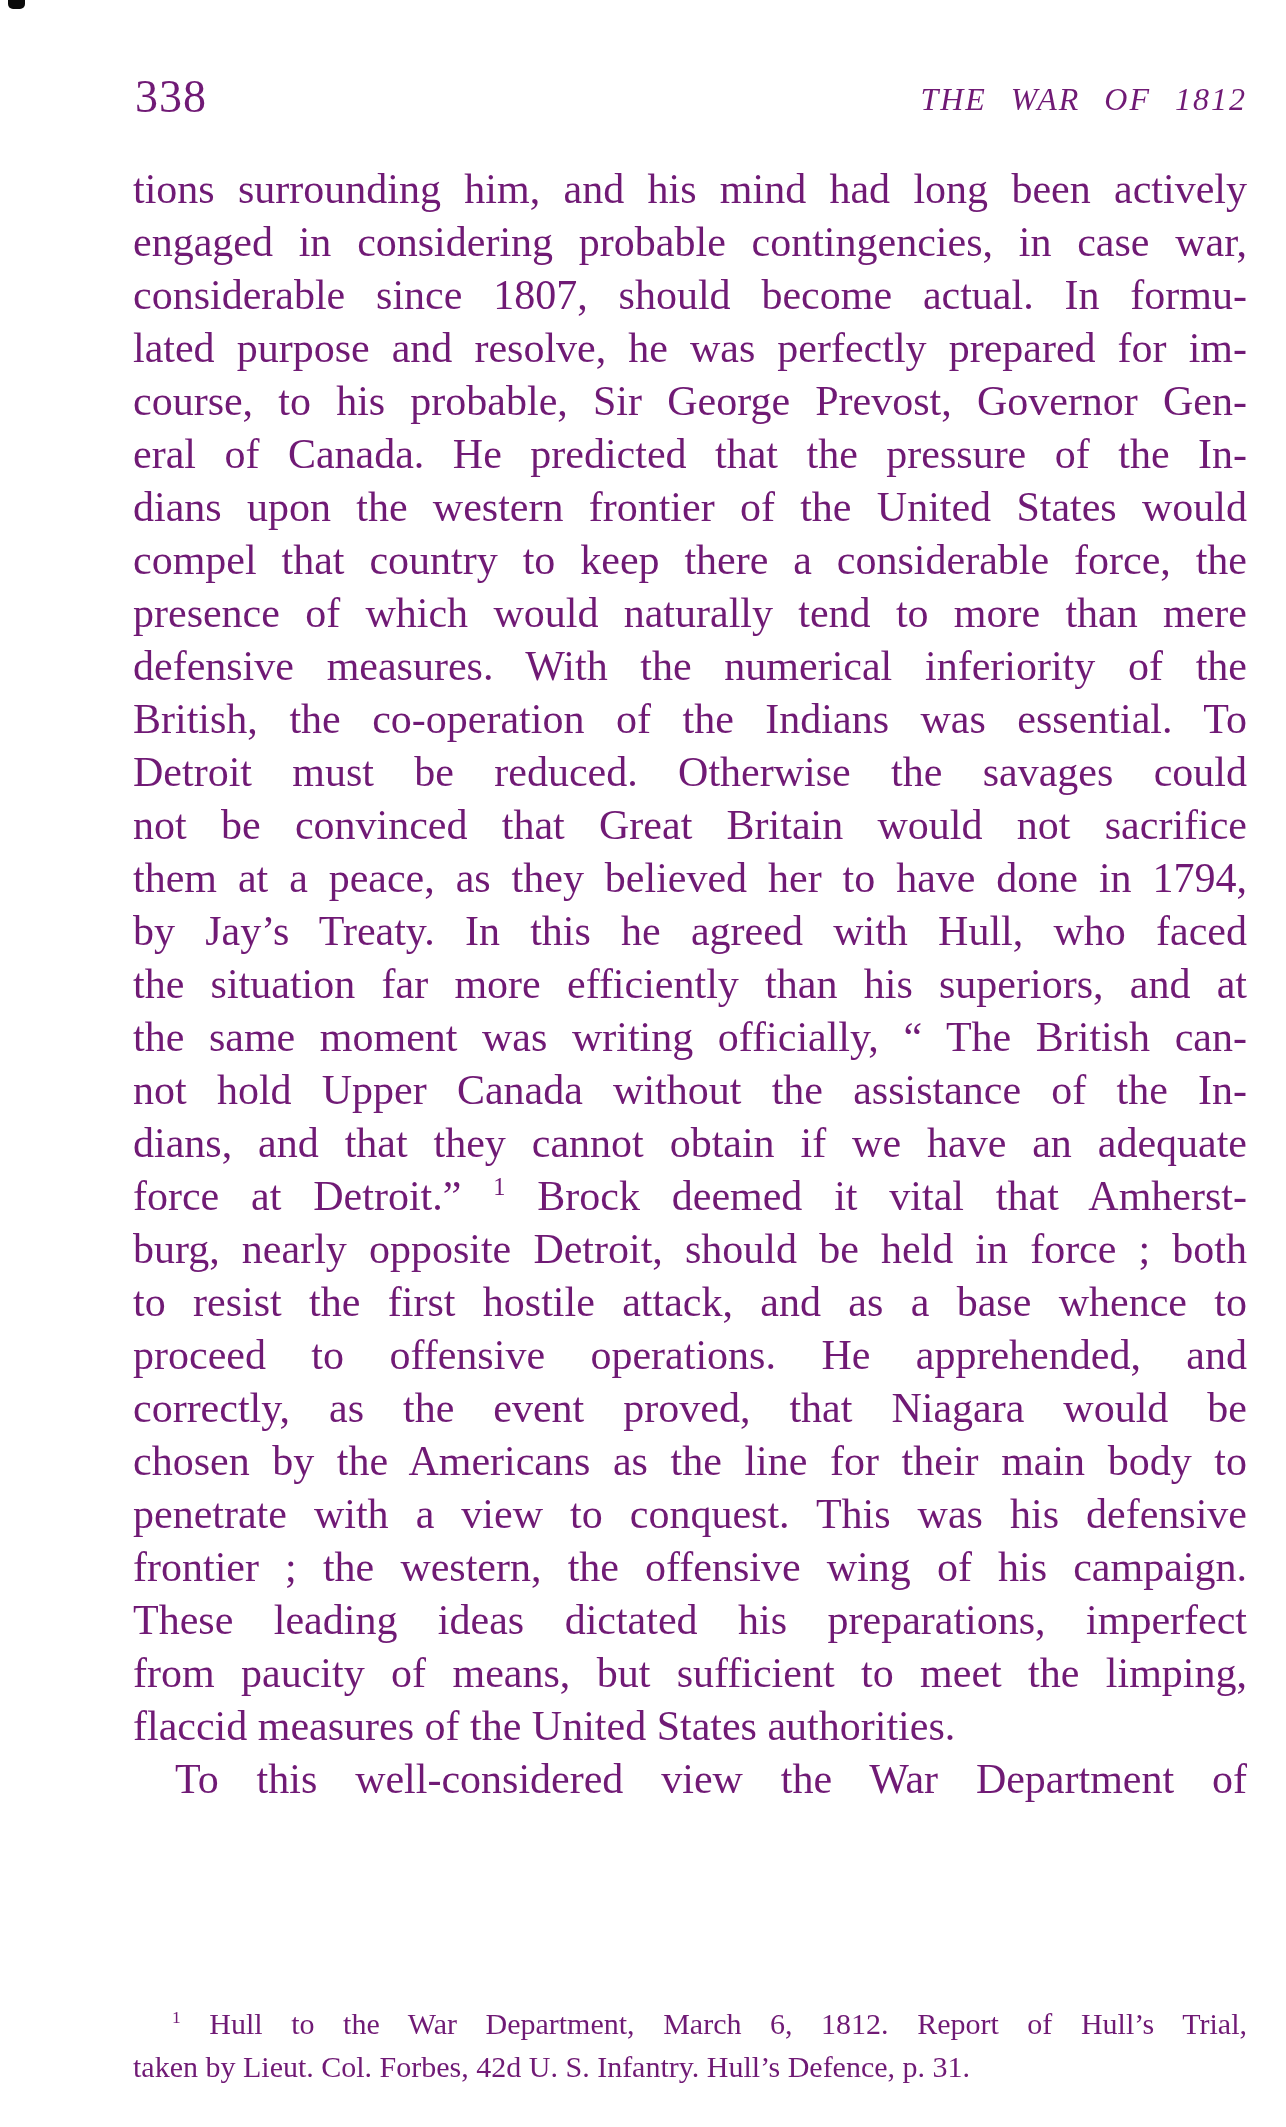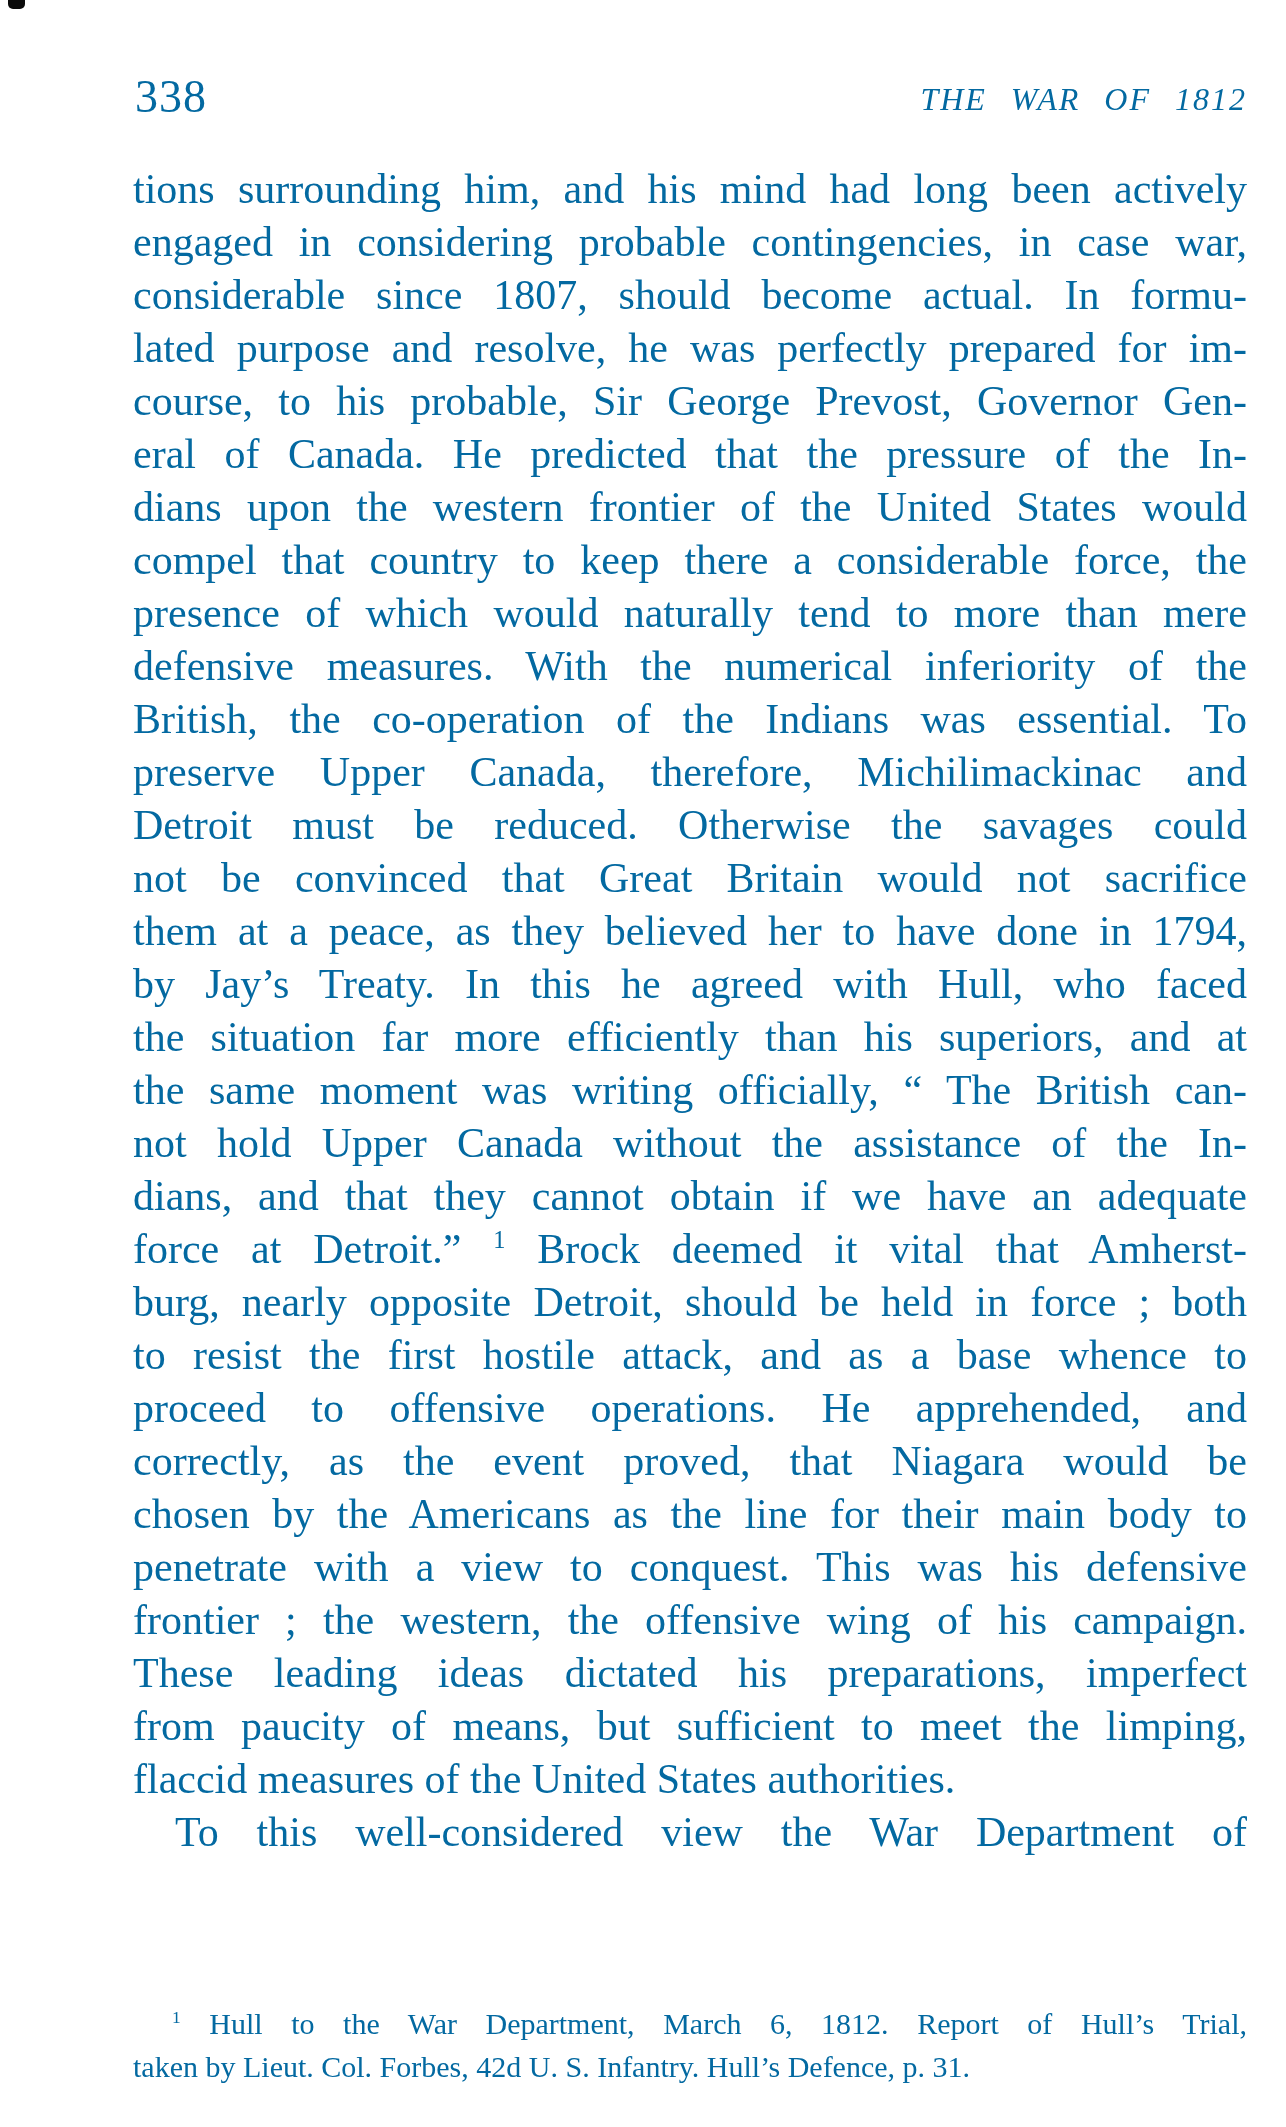--- a/index.html
+++ b/index.html
@@ -7,21 +7,21 @@
     padding: 0;
     background: #ffffff;
   }
   .page {
     position: relative;
     width: 1286px;
     height: 2127px;
     background: #ffffff;
     overflow: hidden;
     font-family: "Liberation Serif", serif;
-    color: #0369a1;
+    color: #701a75;
   }
   .col {
     position: absolute;
     left: 133px;
     width: 1114px;
   }
   
   .page-header {
     top: 74px;
     height: 50px;
@@ -104,21 +104,20 @@
       <div class="line">engaged in considering probable contingencies, in case war,</div>
       <div class="line">considerable since 1807, should become actual.  In formu-</div>
       <div class="line">lated purpose and resolve, he was perfectly prepared for im-</div>
       <div class="line">course, to his probable, Sir George Prevost, Governor Gen-</div>
       <div class="line">eral of Canada.  He predicted that the pressure of the In-</div>
       <div class="line">dians upon the western frontier of the United States would</div>
       <div class="line">compel that country to keep there a considerable force, the</div>
       <div class="line">presence of which would naturally tend to more than mere</div>
       <div class="line">defensive measures.  With the numerical inferiority of the</div>
       <div class="line">British, the co-operation of the Indians was essential.  To</div>
-      <div class="line">preserve Upper Canada, therefore, Michilimackinac and</div>
       <div class="line">Detroit must be reduced.  Otherwise the savages could</div>
       <div class="line">not be convinced that Great Britain would not sacrifice</div>
       <div class="line">them at a peace, as they believed her to have done in 1794,</div>
       <div class="line">by Jay’s Treaty.  In this he agreed with Hull, who faced</div>
       <div class="line">the situation far more efficiently than his superiors, and at</div>
       <div class="line">the same moment was writing officially, “ The British can-</div>
       <div class="line">not hold Upper Canada without the assistance of the In-</div>
       <div class="line">dians, and that they cannot obtain if we have an adequate</div>
       <div class="line">force at Detroit.” <sup>1</sup> Brock deemed it vital that Amherst-</div>
       <div class="line">burg, nearly opposite Detroit, should be held in force ; both</div>

